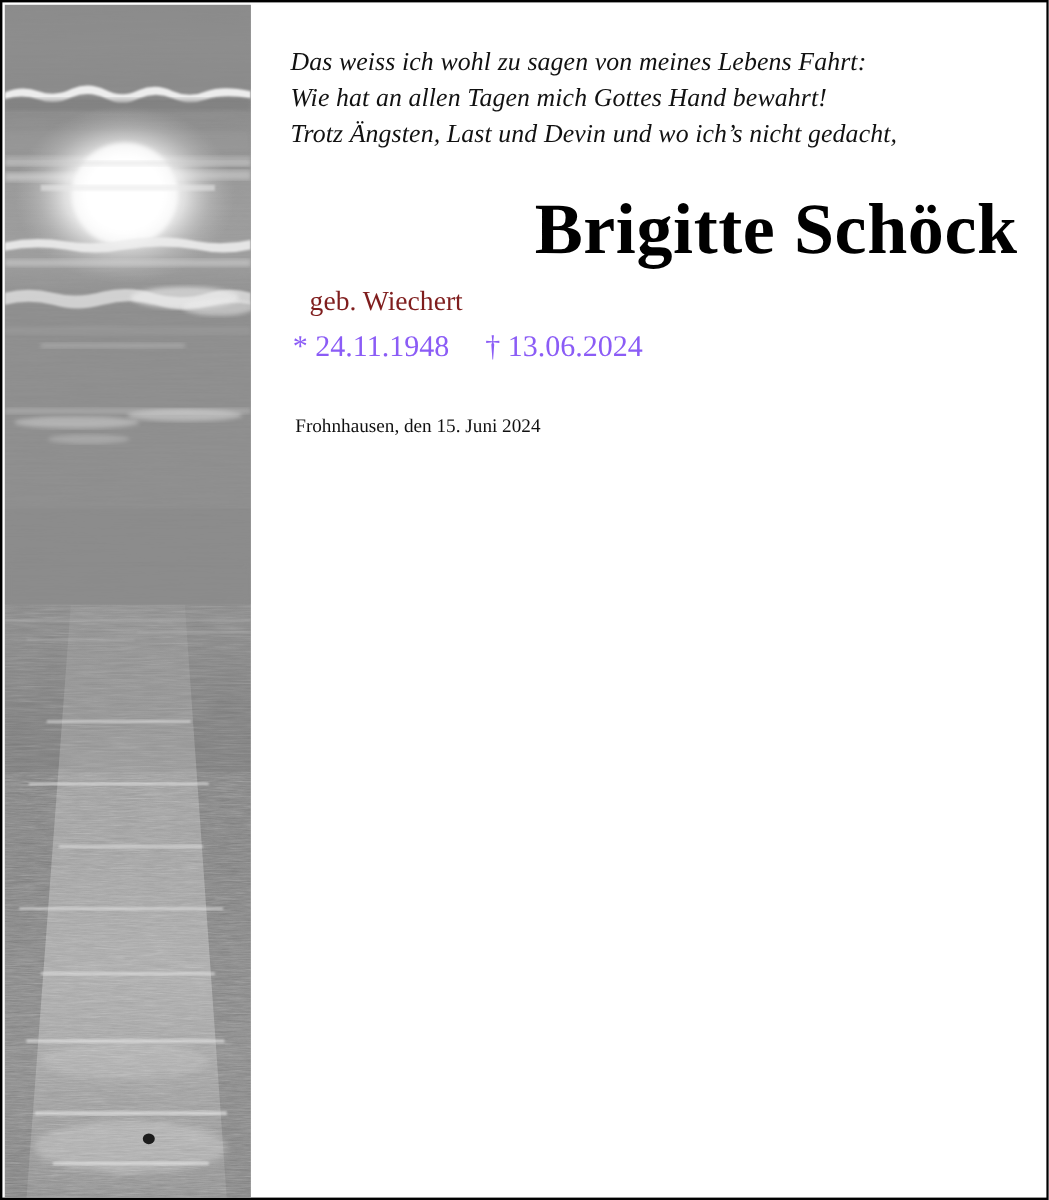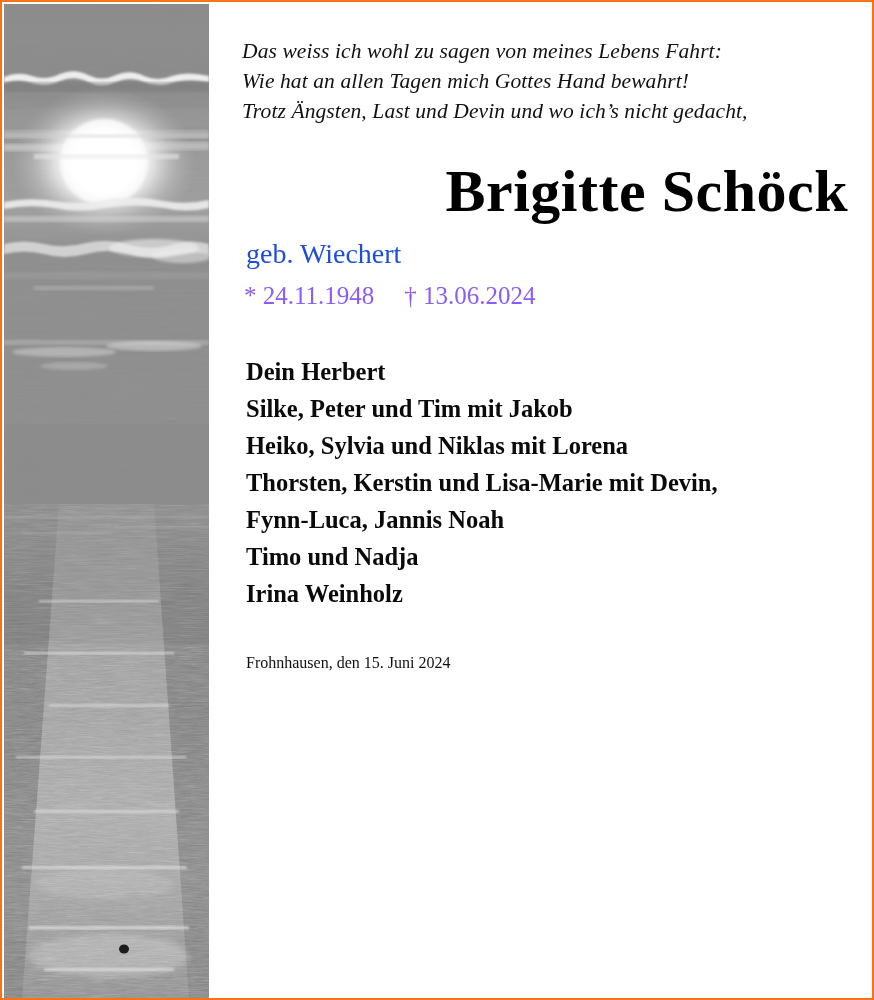--- a/index.html
+++ b/index.html
@@ -10,21 +10,21 @@
   body {
     font-family: "Liberation Serif", "DejaVu Serif", serif;
   }
 
   .notice {
     position: relative;
     width: 874px;
     height: 1000px;
     background: #ffffff;
     box-sizing: border-box;
-    border: 2px solid #f97316;
+    border: 2px solid #000000;
     overflow: hidden;
   }
 
   
   .photo {
     position: absolute;
     left: 2px;
     top: 2px;
     width: 205px;
     height: 996px;
@@ -58,23 +58,23 @@
     font-size: 60px;
     line-height: 1.0;
     font-weight: 700;
     color: #000000;
     margin: 35px 0 0 5px;
     letter-spacing: 0.5px;
     text-align: right;
   }
 
   .maiden-name {
-    font-size: 28px;
-    color: #1d4ed8;
-    margin: 16px 0 0 4px;
+    font-size: 23px;
+    color: #7f1d1d;
+    margin: 16px 0 0 16px;
     line-height: 1.2;
   }
 
   .dates {
     font-size: 25px;
     color: #8b5cf6;
     margin: 10px 0 0 2px;
     line-height: 1.2;
     white-space: pre;
   }
@@ -273,27 +273,18 @@
       <span class="poem-line">Trotz Ängsten, Last und Devin und wo ich’s nicht gedacht,</span>
     </div>
 
     <h1 class="deceased-name">Brigitte Schöck</h1>
 
     <div class="maiden-name">geb. Wiechert</div>
 
     <div class="dates"><span>*</span> <span>24.11.1948</span><span class="date-sep"></span><span>†</span> <span>13.06.2024</span></div>
 
 
-    <ul class="mourners">
-      <li>Dein Herbert</li>
-      <li>Silke, Peter und Tim mit Jakob</li>
-      <li>Heiko, Sylvia und Niklas mit Lorena</li>
-      <li>Thorsten, Kerstin und Lisa-Marie mit Devin,</li>
-      <li>Fynn-Luca, Jannis Noah</li>
-      <li>Timo und Nadja</li>
-      <li>Irina Weinholz</li>
-    </ul>
 
     <div class="place-date">Frohnhausen, den 15. Juni 2024</div>
 
 
   </div>
 </div>
 
 </body></html>

